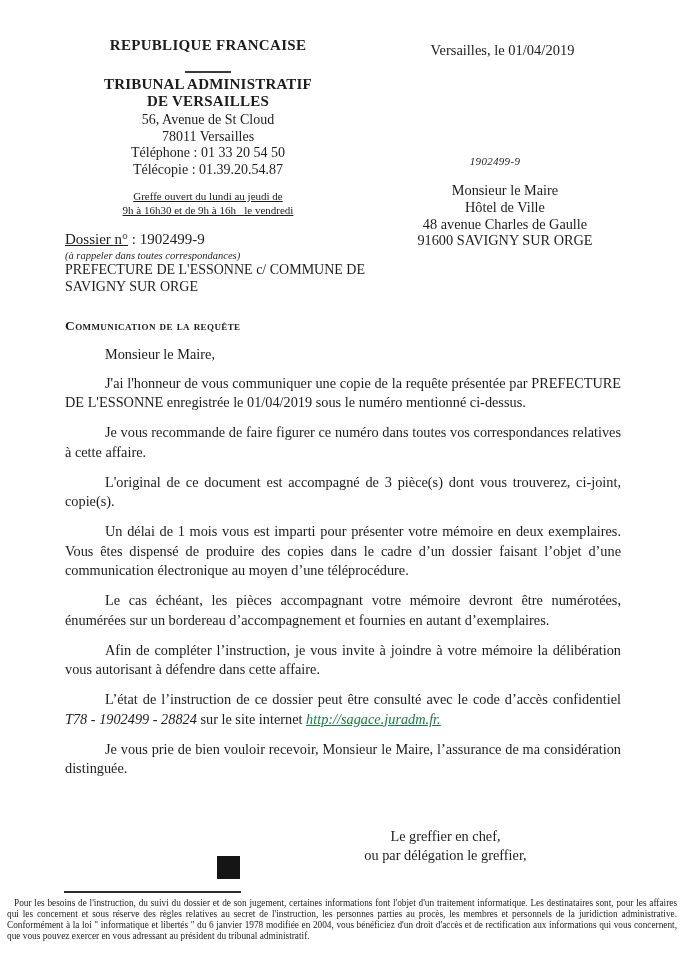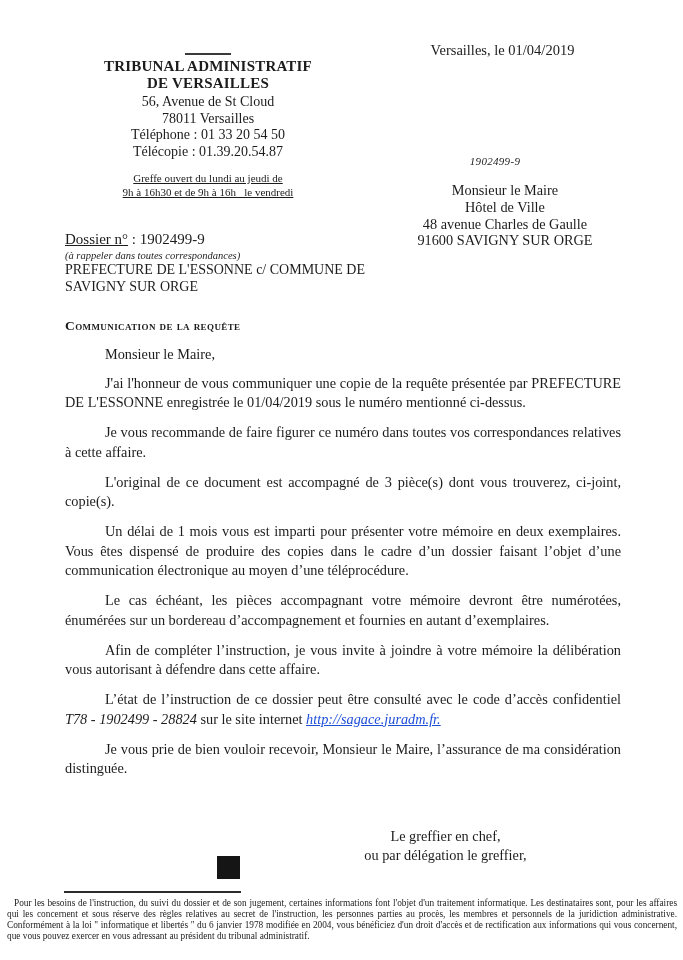--- a/index.html
+++ b/index.html
@@ -31,37 +31,38 @@
   .recipient{position:absolute;left:385px;top:182px;width:240px;text-align:center;font-size:14.3px;line-height:16.8px;}
   
   .section-heading{
     position:absolute;left:65px;top:318px;
     font-weight:bold;font-variant:small-caps;font-size:13.5px;letter-spacing:.4px;
   }
   .body-text{position:absolute;left:65px;top:345px;width:556px;font-size:14.3px;line-height:19.5px;}
   .body-text p{margin:0 0 10.5px 0;text-align:justify;text-indent:40px;}
   .body-text p.salutation{text-align:left;margin-bottom:9px;}
   .code-italic{font-style:italic;}
-  .doc-link{font-style:italic;text-decoration:underline;color:#1d4ed8;}
+  .doc-link{font-style:italic;text-decoration:underline;color:#15803d;}
   
   .signature{position:absolute;left:283px;top:827px;width:325px;text-align:center;font-size:14.3px;line-height:19px;}
   
   .stamp{position:absolute;left:217px;top:856px;width:23px;height:23px;background:#151515;}
   .footnote-rule{position:absolute;left:64px;top:891px;width:177px;height:2px;background:#2a2a2a;}
   .footer-note{
     position:absolute;left:7px;top:898px;width:670px;
     font-size:9.3px;line-height:11px;text-align:justify;text-indent:7px;color:#222;
   }
 </style>
 </head>
 <body>
 
 <div class="page">
 
   <div class="hdr-left">
+    <div class="republic">REPUBLIQUE FRANCAISE</div>
     <div class="hdr-divider"></div>
     <div class="tribunal">TRIBUNAL ADMINISTRATIF</div>
     <div class="tribunal">DE VERSAILLES</div>
     <div class="hdr-addr">
       <div>56, Avenue de St Cloud</div>
       <div>78011 Versailles</div>
       <div>Téléphone : 01 33 20 54 50</div>
       <div>Télécopie : 01.39.20.54.87</div>
     </div>
     <div class="greffe">

